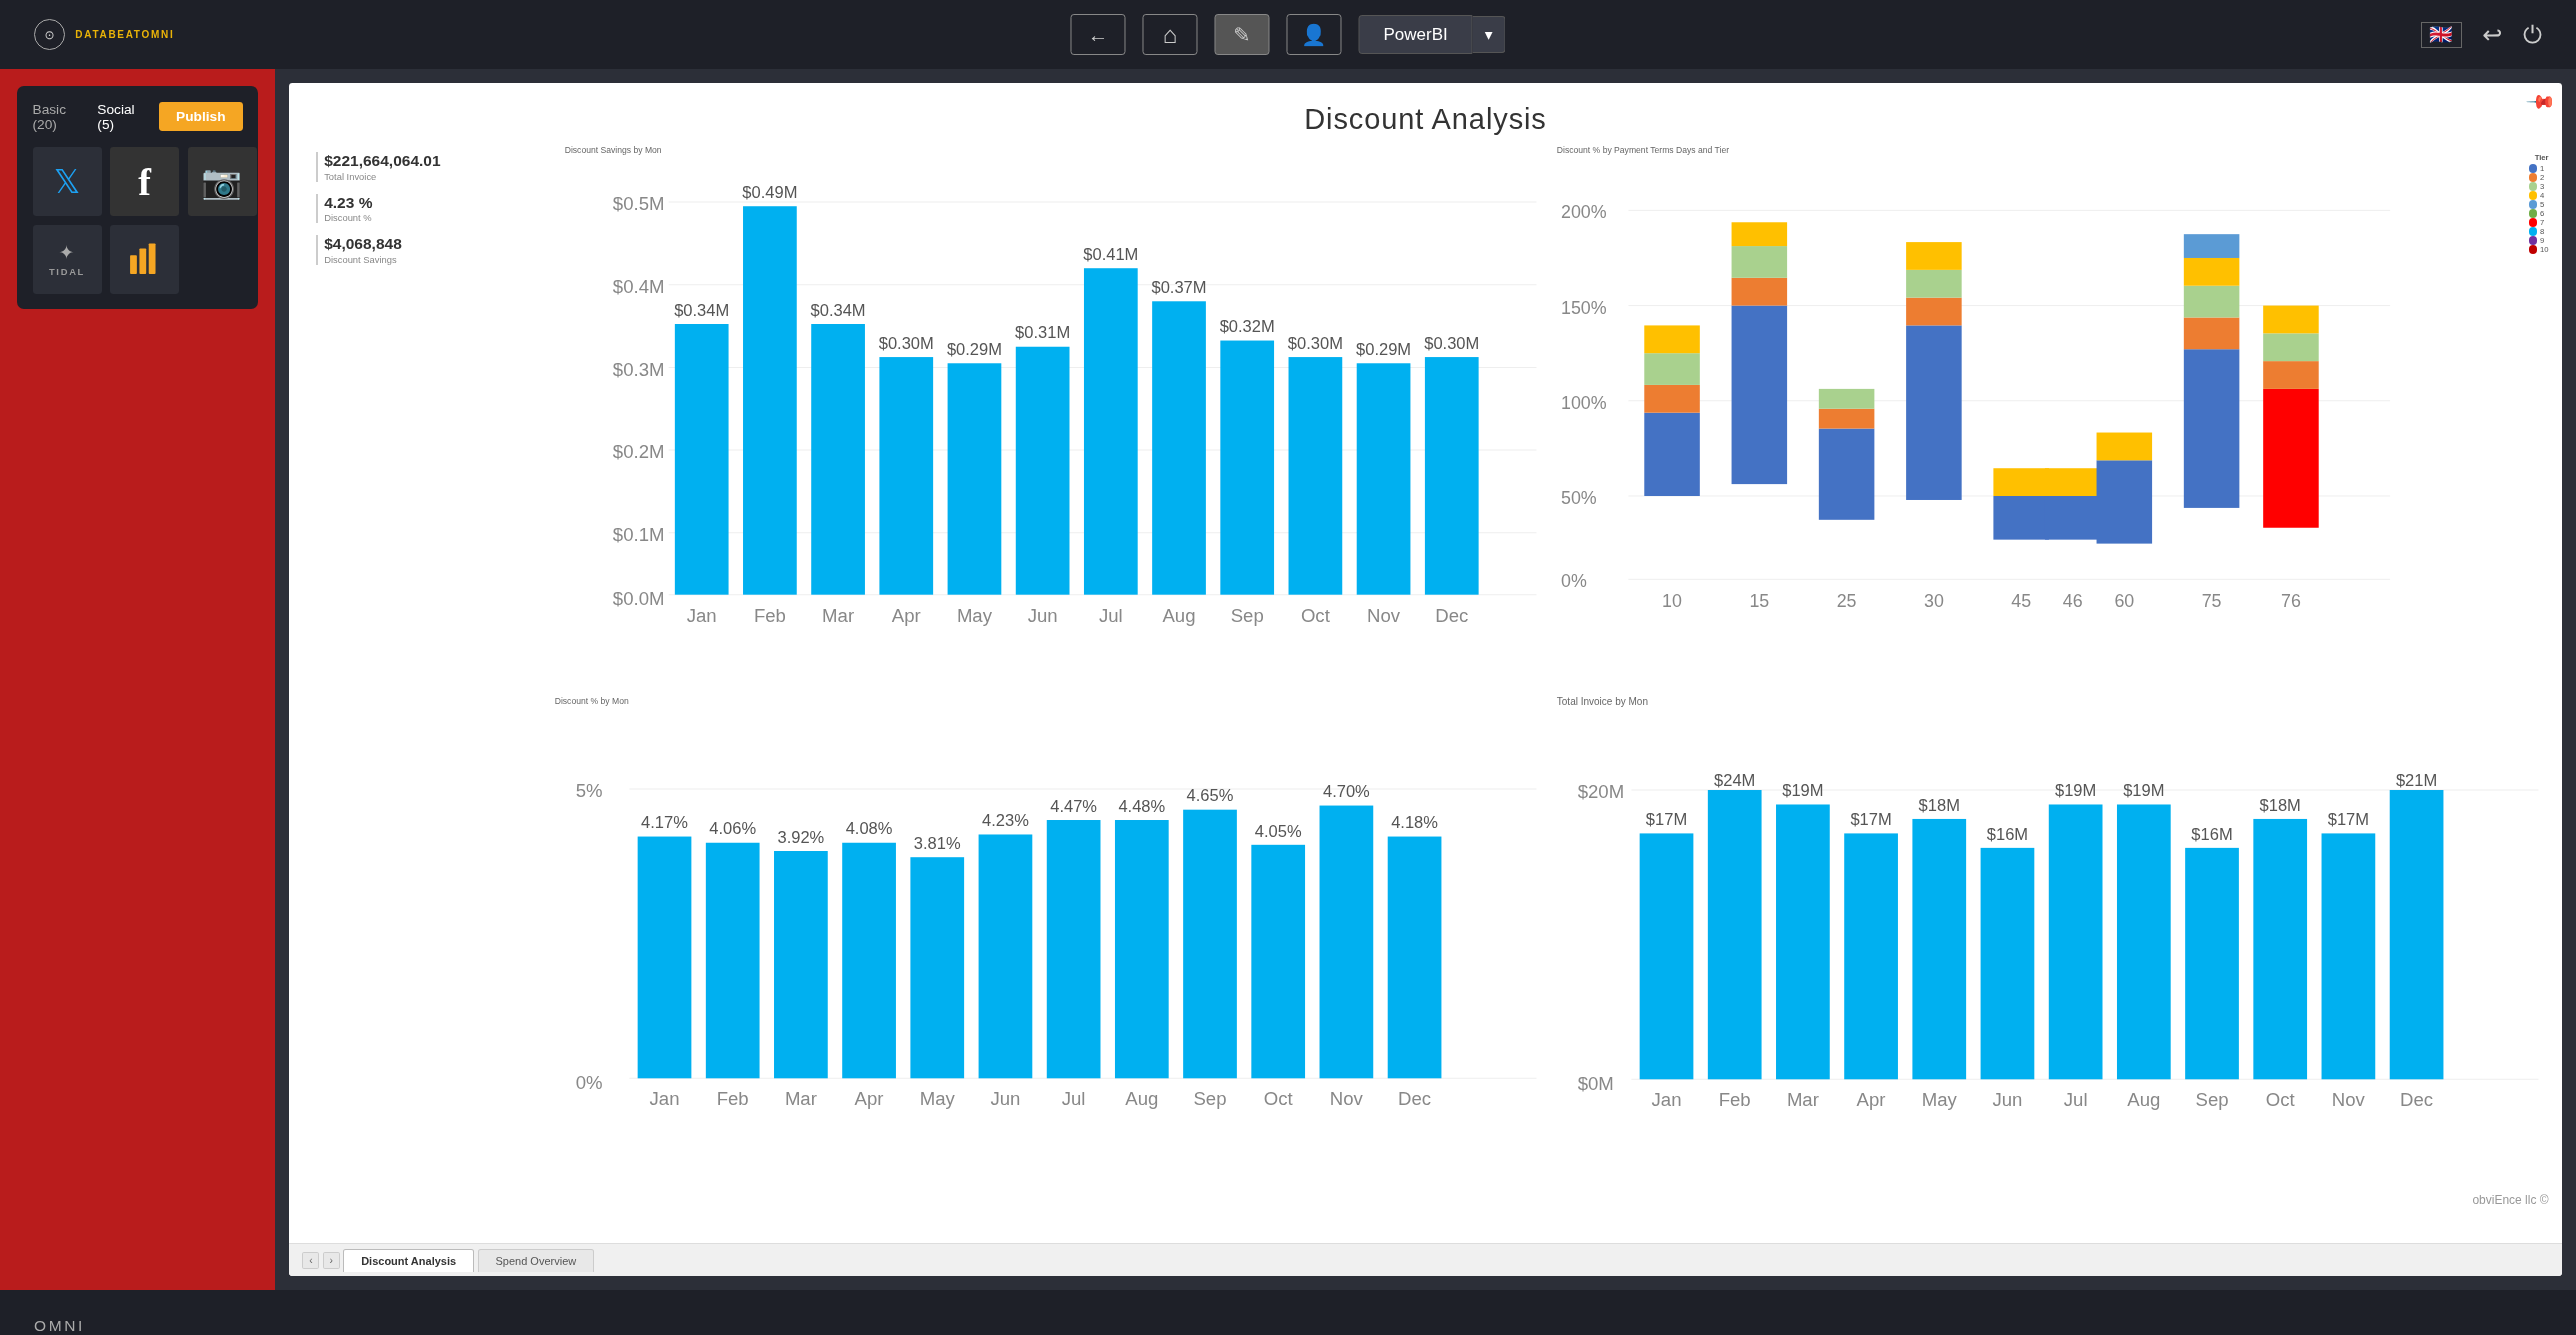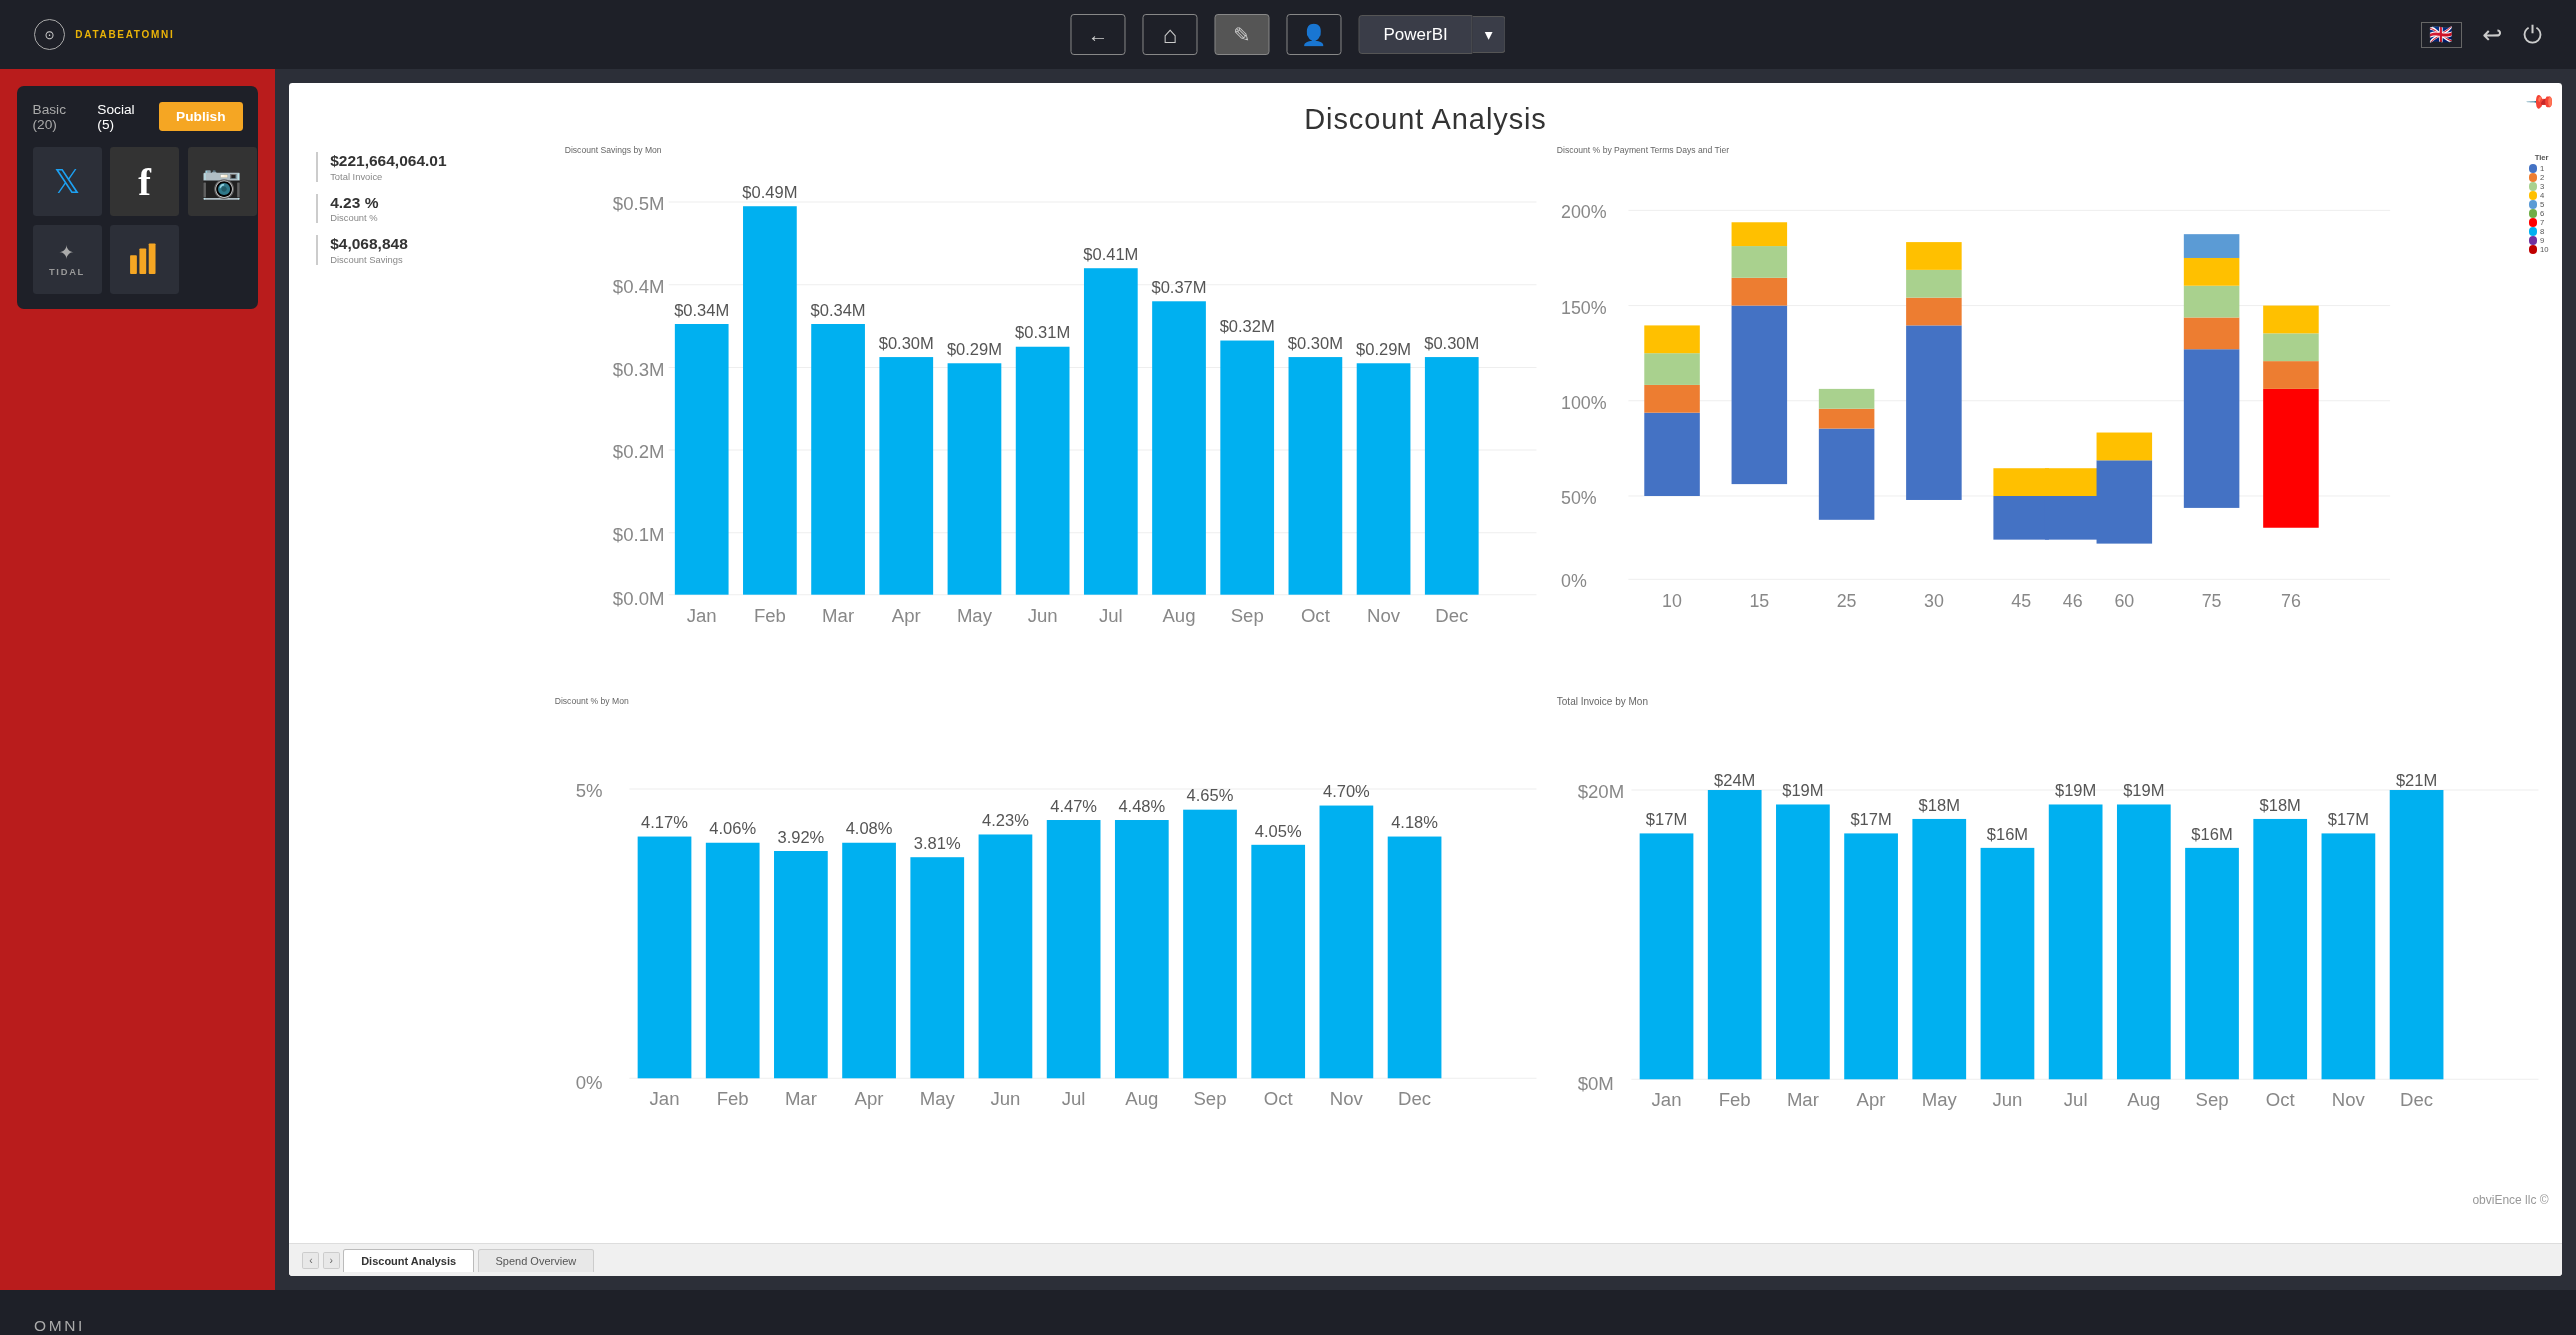--- a/index.html
+++ b/index.html
@@ -237,21 +237,21 @@
       display: flex;
       flex-direction: column;
       gap: 12px;
       position: absolute;
       left: 27.5px;
       top: 69px;
       width: 223px;
     }
     .kpi-item {
       border-left: 2.6px solid #ccc;
-      padding-left: 12px;
+      padding-left: 6px;
     }
     .kpi-value {
       font-size: 15.5px;
       font-weight: 600;
       color: #333;
     }
     .kpi-label {
       font-size: 9.4px;
       color: #888;
       margin-top: 0.9px;

